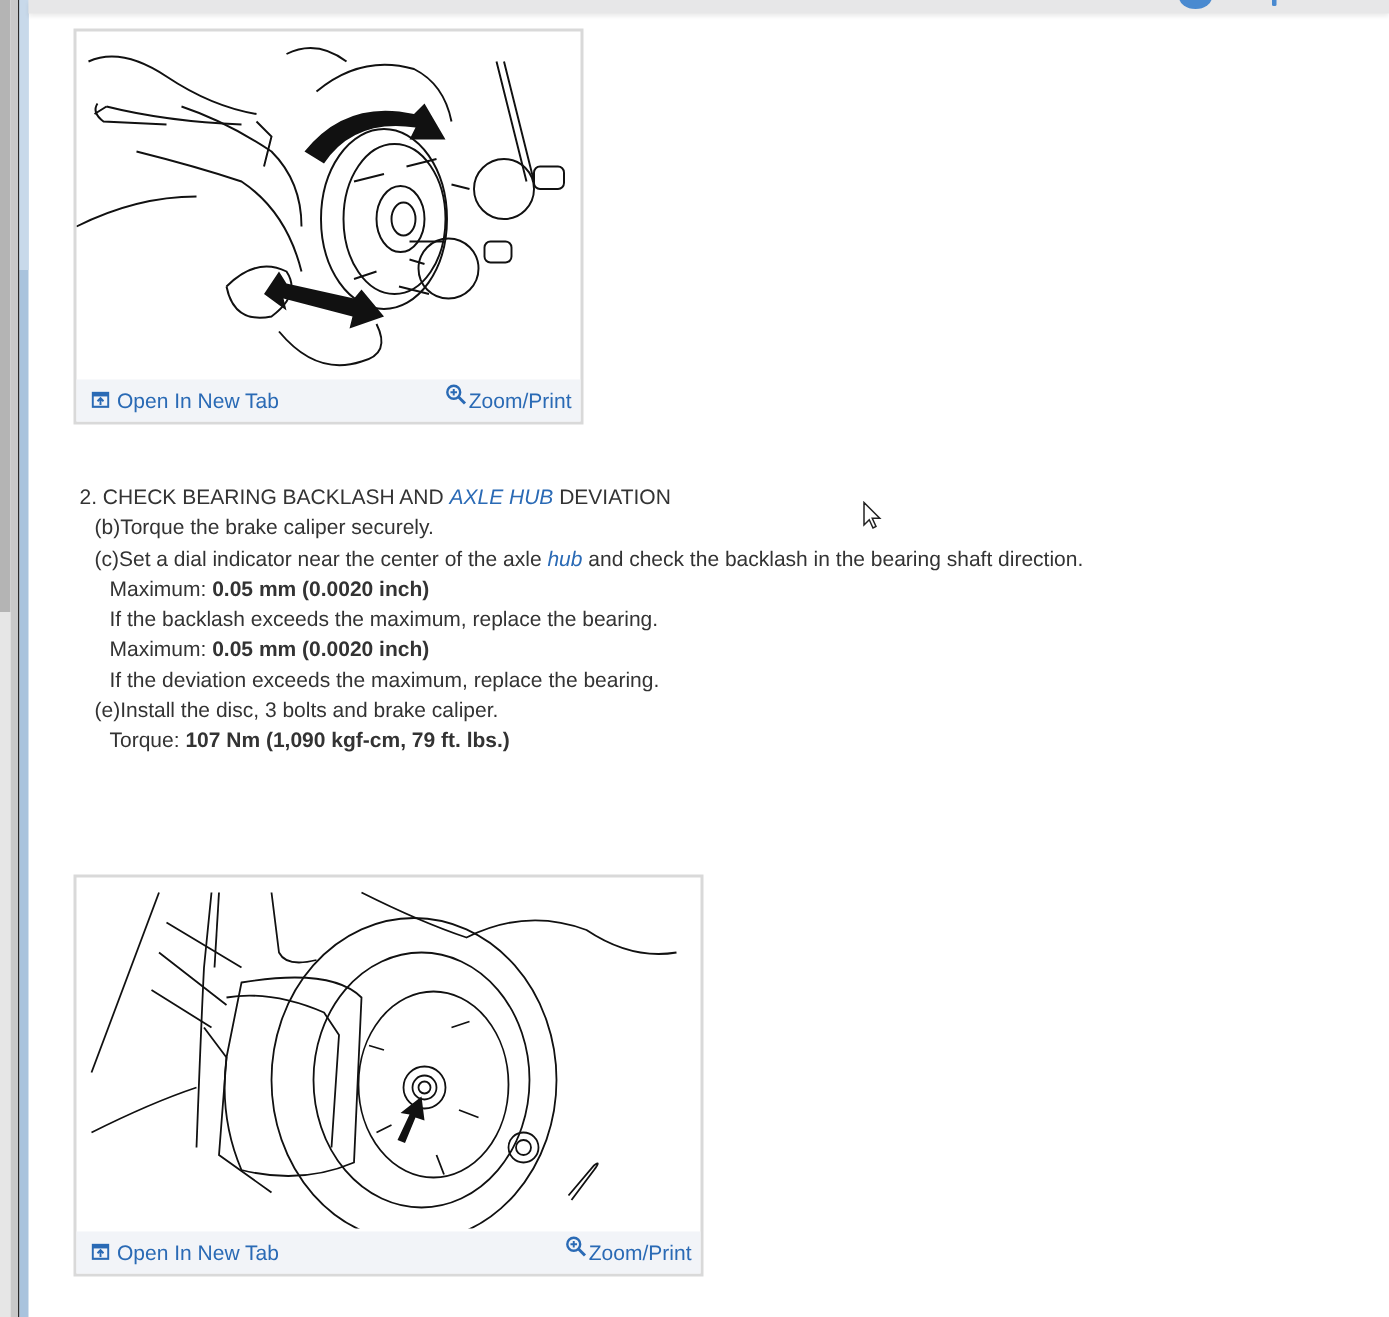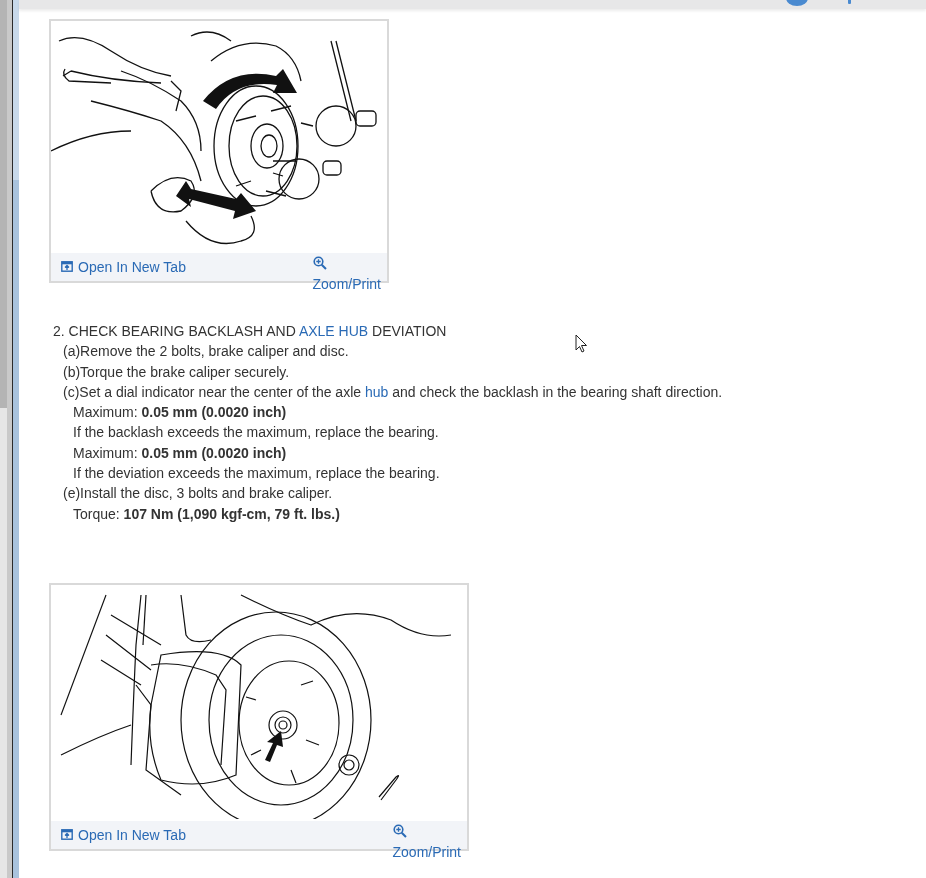--- a/index.html
+++ b/index.html
@@ -44,29 +44,29 @@
   .fig-image svg { width:100%; height:100%; display:block; }
   .fig-toolbar {
     position:absolute; left:0; right:0; bottom:0; height:28px;
     background:#f2f4f8;
     font-size:14px; color:#2a6ab5;
   }
   .fig-link {
     position:absolute; top:6px; display:flex; align-items:center; cursor:pointer;
   }
   .fig-link.open { left:10px; }
-  .fig-link.zoom { right:6px; top:3px;flex-direction:column; }
+  .fig-link.zoom { right:6px; top:3px; }
   .fig-link .ic { display:inline-block; margin-right:5px; }
 
   
   .steps { position:absolute; left:34px; top:312px; font-size:14px; line-height:20.3px; }
   .line { white-space:nowrap; }
   .ind1 { padding-left:10px; }
   .ind2 { padding-left:20px; }
-  .link { color:#2a6ab5; cursor:pointer; }
+  .link { color:#2a6ab5; cursor:pointer;font-style:italic; }
   b { font-weight:bold; color:#333; }
 
   .cursor { position:absolute; left:575px; top:334px; }
 </style>
 </head>
 <body>
 
 <div class="left-edge">
   <div class="edge-gray"></div>
   <div class="edge-gray2"></div>
@@ -138,21 +138,20 @@
         <span style="margin-top:3px;">Zoom/Print</span>
       </div>
     </div>
   </div>
 
   <div class="steps">
     <div class="line">
       <span>2.</span>
       <span>CHECK BEARING BACKLASH AND </span><span class="link">AXLE HUB</span><span> DEVIATION</span>
     </div>
-    <div class="line ind1">(a)Remove the 2 bolts, brake caliper and disc.</div>
     <div class="line ind1">(b)Torque the brake caliper securely.</div>
     <div class="line ind1">
       <span>(c)Set a dial indicator near the center of the axle </span><span class="link">hub</span><span> and check the backlash in the bearing shaft direction.</span>
     </div>
     <div class="line ind2">
       <span>Maximum: </span><b>0.05 mm (0.0020 inch)</b>
     </div>
     <div class="line ind2">If the backlash exceeds the maximum, replace the bearing.</div>
     <div class="line ind2">
       <span>Maximum: </span><b>0.05 mm (0.0020 inch)</b>

